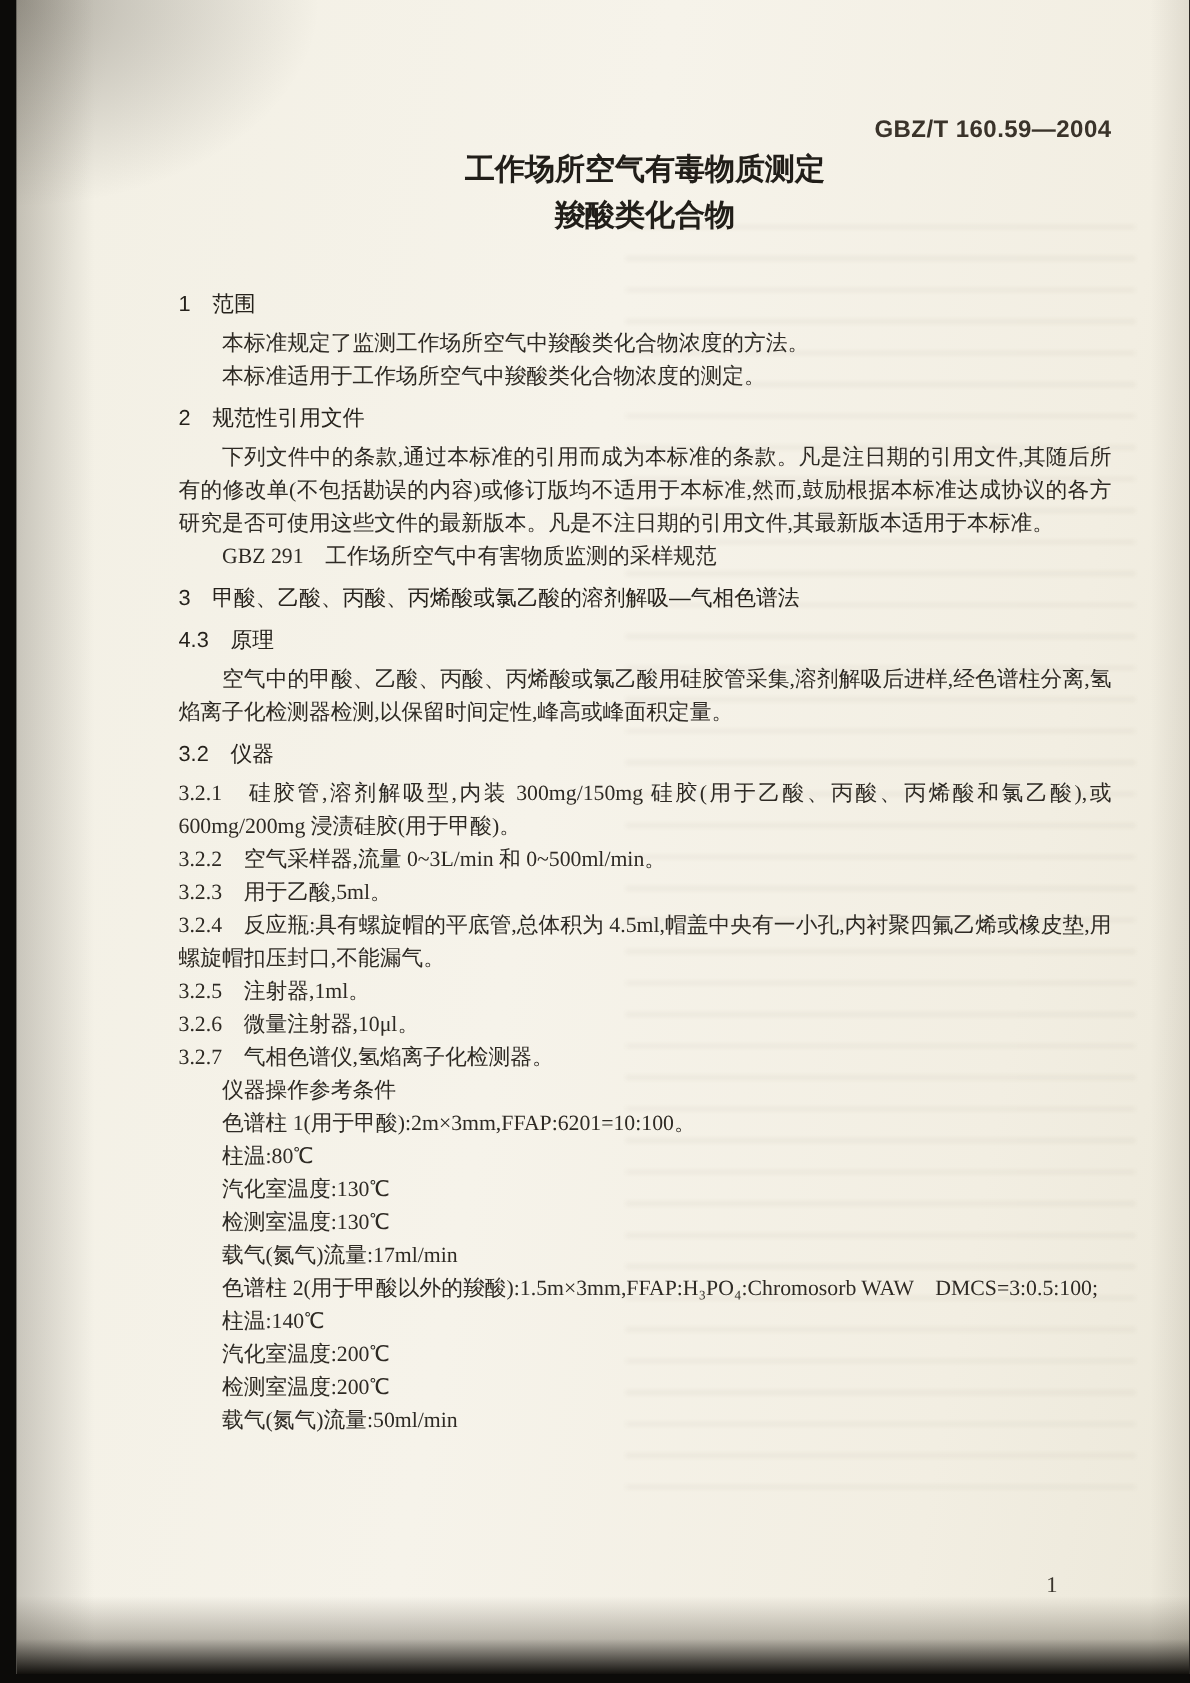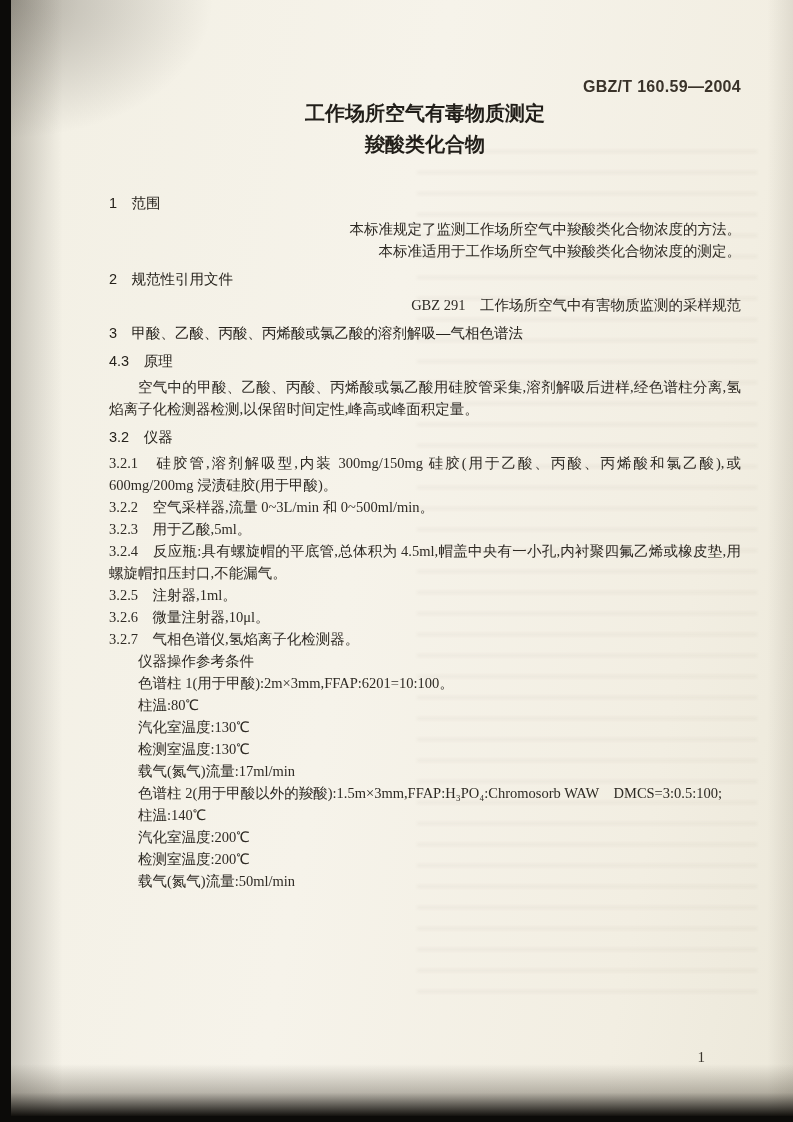--- a/index.html
+++ b/index.html
@@ -61,21 +61,21 @@
     background: repeating-linear-gradient(
       to bottom,
       rgba(95,85,62,0.10) 0px, rgba(95,85,62,0.10) 3px,
       rgba(95,85,62,0.0) 3px, rgba(95,85,62,0.0) 21px);
     filter: blur(1.4px);
     opacity: 0.5;
     pointer-events: none;
   }
   .content {
     position: absolute;
-    left: 98px;
+    left: 108px;
     right: 52px;
     top: 76px;
     color: #2e2a24;
     font-size: 14.5px;
     line-height: 22px;
   }
   .doc-number {
     text-align: right;
     font-family: "Liberation Sans", sans-serif;
     font-weight: 700;
@@ -94,21 +94,21 @@
   }
   .h {
     margin: 6px 0 4px 0;
     font-weight: 400;
     font-family: "Liberation Sans", sans-serif;
     color: #26221c;
   }
   .p {
     margin: 0;
   }
-  .indent { text-indent: 2em; text-align: right; }
+  .indent { text-indent: 2em; }
   .cond { margin-left: 2em; }
   .just { text-align: justify; }
   .page-num {
     position: absolute;
     right: 88px;
     bottom: 50px;
     font-size: 15px;
     color: #3a352d;
   }
 </style>
@@ -130,20 +130,21 @@
       <div class="title">
         <div>工作场所空气有毒物质测定</div>
         <div>羧酸类化合物</div>
       </div>
 
       <p class="h">1　范围</p>
       <p class="p indent">本标准规定了监测工作场所空气中羧酸类化合物浓度的方法。</p>
       <p class="p indent">本标准适用于工作场所空气中羧酸类化合物浓度的测定。</p>
 
       <p class="h">2　规范性引用文件</p>
+      <p class="p indent just">下列文件中的条款,通过本标准的引用而成为本标准的条款。凡是注日期的引用文件,其随后所有的修改单(不包括勘误的内容)或修订版均不适用于本标准,然而,鼓励根据本标准达成协议的各方研究是否可使用这些文件的最新版本。凡是不注日期的引用文件,其最新版本适用于本标准。</p>
       <p class="p indent">GBZ 291　工作场所空气中有害物质监测的采样规范</p>
 
       <p class="h">3　甲酸、乙酸、丙酸、丙烯酸或氯乙酸的溶剂解吸—气相色谱法</p>
 
       <p class="h">4.3　原理</p>
       <p class="p indent just">空气中的甲酸、乙酸、丙酸、丙烯酸或氯乙酸用硅胶管采集,溶剂解吸后进样,经色谱柱分离,氢焰离子化检测器检测,以保留时间定性,峰高或峰面积定量。</p>
 
       <p class="h">3.2　仪器</p>
       <p class="p just">3.2.1　硅胶管,溶剂解吸型,内装 300mg/150mg 硅胶(用于乙酸、丙酸、丙烯酸和氯乙酸),或 600mg/200mg 浸渍硅胶(用于甲酸)。</p>
       <p class="p">3.2.2　空气采样器,流量 0~3L/min 和 0~500ml/min。</p>

